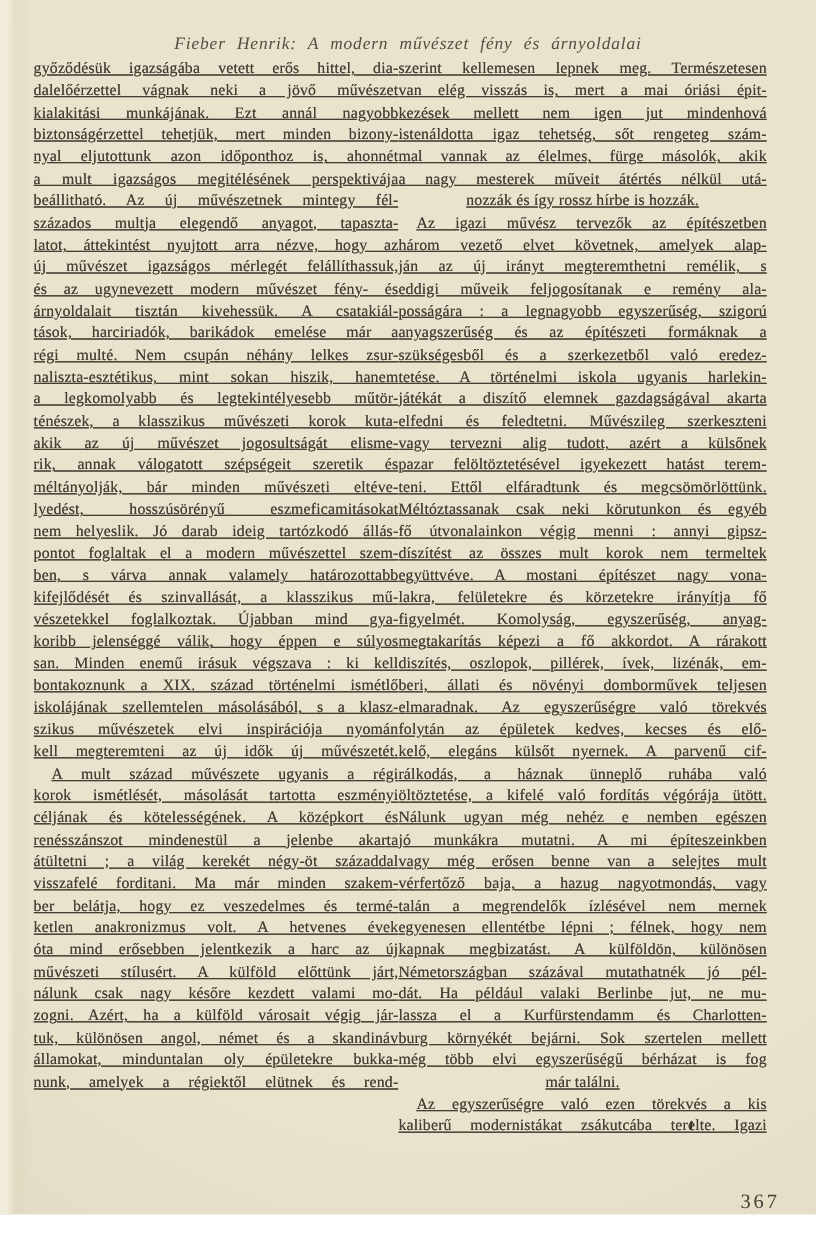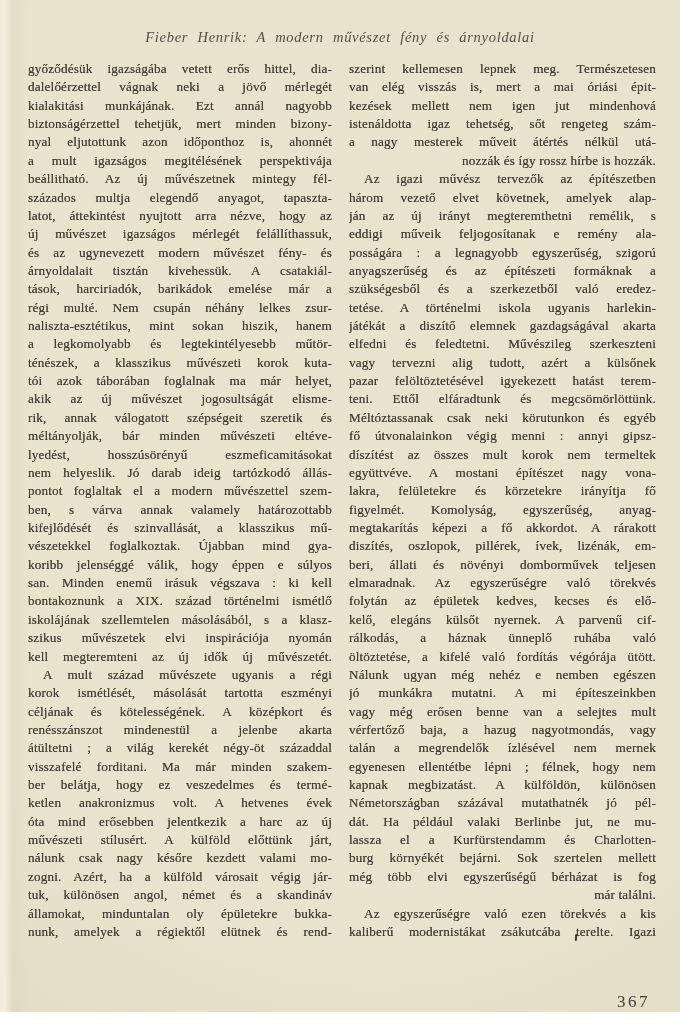--- a/index.html
+++ b/index.html
@@ -25,37 +25,37 @@
   .header {
     position: absolute; top: 29px; left: 0; width: 100%;
     text-align: center;
     font-style: italic;
     font-size: 14.5px;
     letter-spacing: 0.7px;
     word-spacing: 5px;
     color: #544e43;
   }
   .columns {
-    position: absolute; left: 28px; top: 61px;
-    display: flex; gap: 17px;
+    position: absolute; left: 28px; top: 49px;
+    display: flex; gap: 0; text-decoration: underline;
   }
   .col {
     font-size: 13.2px;
     letter-spacing: 0.15px;
     text-shadow: 0 0 0.35px rgba(67,61,51,0.75);
   }
   .col-left  { width: 304px; }
   .col-right { width: 307px; }
   .line {
     height: 18.36px;
     overflow: hidden;
     text-align: justify;
   }
   .line::after { content: ""; display: inline-block; width: 100%; height: 0; }
-  .line.short { text-align: right; }
+  .line.short { text-align: center; }
   .line.short::after { content: none; }
   .line.indent { text-indent: 15px; }
   .page-number {
     position: absolute; right: 30px; top: 992px;
     font-size: 17px;
     letter-spacing: 2.5px;
     color: #43皮3d33;
     color: #433d33;
   }
   .ink-mark {
@@ -70,37 +70,36 @@
 <body>
 
 <div class="page">
   <div class="edge-strip"></div>
 
   <div class="header">Fieber Henrik: A modern művészet fény és árnyoldalai</div>
 
   <div class="columns">
     <div class="col col-left">
         <div class="line">győződésük igazságába vetett erős hittel, dia-</div>
-        <div class="line">dalelőérzettel vágnak neki a jövő mérlegét</div>
+        <div class="line">dalelőérzettel vágnak neki a jövő művészet</div>
         <div class="line">kialakitási munkájának. Ezt annál nagyobb</div>
         <div class="line">biztonságérzettel tehetjük, mert minden bizony-</div>
         <div class="line">nyal eljutottunk azon időponthoz is, ahonnét</div>
         <div class="line">a mult igazságos megitélésének perspektivája</div>
         <div class="line">beállitható. Az új művészetnek mintegy fél-</div>
         <div class="line">százados multja elegendő anyagot, tapaszta-</div>
         <div class="line">latot, áttekintést nyujtott arra nézve, hogy az</div>
         <div class="line">új művészet igazságos mérlegét felállíthassuk,</div>
         <div class="line">és az ugynevezett modern művészet fény- és</div>
         <div class="line">árnyoldalait tisztán kivehessük. A csatakiál-</div>
         <div class="line">tások, harciriadók, barikádok emelése már a</div>
         <div class="line">régi multé. Nem csupán néhány lelkes zsur-</div>
         <div class="line">naliszta-esztétikus, mint sokan hiszik, hanem</div>
         <div class="line">a legkomolyabb és legtekintélyesebb műtör-</div>
         <div class="line">ténészek, a klasszikus művészeti korok kuta-</div>
-        <div class="line">tói azok táborában foglalnak ma már helyet,</div>
         <div class="line">akik az új művészet jogosultságát elisme-</div>
         <div class="line">rik, annak válogatott szépségeit szeretik és</div>
         <div class="line">méltányolják, bár minden művészeti eltéve-</div>
         <div class="line">lyedést, hosszúsörényű eszmeficamitásokat</div>
         <div class="line">nem helyeslik. Jó darab ideig tartózkodó állás-</div>
         <div class="line">pontot foglaltak el a modern művészettel szem-</div>
         <div class="line">ben, s várva annak valamely határozottabb</div>
         <div class="line">kifejlődését és szinvallását, a klasszikus mű-</div>
         <div class="line">vészetekkel foglalkoztak. Újabban mind gya-</div>
         <div class="line">koribb jelenséggé válik, hogy éppen e súlyos</div>
@@ -123,20 +122,21 @@
         <div class="line">zogni. Azért, ha a külföld városait végig jár-</div>
         <div class="line">tuk, különösen angol, német és a skandináv</div>
         <div class="line">államokat, minduntalan oly épületekre bukka-</div>
         <div class="line">nunk, amelyek a régiektől elütnek és rend-</div>
       </div>
     <div class="col col-right">
         <div class="line">szerint kellemesen lepnek meg. Természetesen</div>
         <div class="line">van elég visszás is, mert a mai óriási épit-</div>
         <div class="line">kezések mellett nem igen jut mindenhová</div>
         <div class="line">istenáldotta igaz tehetség, sőt rengeteg szám-</div>
+        <div class="line">mal vannak az élelmes, fürge másolók, akik</div>
         <div class="line">a nagy mesterek műveit átértés nélkül utá-</div>
         <div class="line short">nozzák és így rossz hírbe is hozzák.</div>
         <div class="line indent">Az igazi művész tervezők az építészetben</div>
         <div class="line">három vezető elvet követnek, amelyek alap-</div>
         <div class="line">ján az új irányt megteremthetni remélik, s</div>
         <div class="line">eddigi műveik feljogosítanak e remény ala-</div>
         <div class="line">posságára : a legnagyobb egyszerűség, szigorú</div>
         <div class="line">anyagszerűség és az építészeti formáknak a</div>
         <div class="line">szükségesből és a szerkezetből való eredez-</div>
         <div class="line">tetése. A történelmi iskola ugyanis harlekin-</div>

